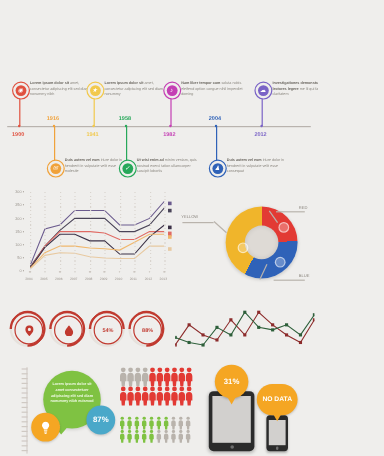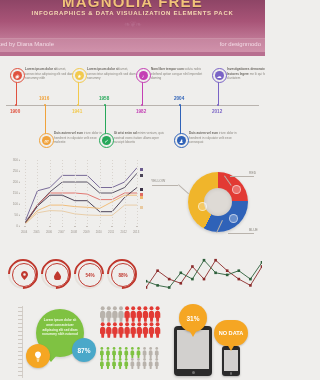--- a/index.html
+++ b/index.html
@@ -173,29 +173,20 @@
     border-top:7px solid #f5a623;
   }
   .pin-wide{width:34px;height:26px;border-radius:14px;font-size:5.6px;}
   .pin-wide:after{left:13px;}
 </style>
 </head>
 <body>
 
 <div class="page">
 
-  <div class="header">
-    <div class="hdr-title">MAGNOLIA FREE</div>
-    <div class="hdr-sub">INFOGRAPHICS &amp; DATA VISUALIZATION ELEMENTS PACK</div>
-    <div class="hdr-orn">❧❦❧</div>
-    <div class="hdr-bar"></div>
-    <div class="hdr-credit">Created by Diana Manole</div>
-    <div class="hdr-for">for designmodo</div>
-    <div class="hdr-foot"></div>
-  </div>
 
   <div class="timeline">
     <div class="tl-axis"></div>
     <div id="tl-host">
         <div class="tl-node" style="left: 14.7px; background: rgb(224, 81, 63);"></div>
         <div class="tl-year" style="left: 10px; top: 49px; color: rgb(224, 81, 63);">1900</div>
         <div class="tl-stem" style="left: 16px; background: rgb(224, 81, 63); top: 19px; height: 26px;"></div>
         <div class="tl-badge" style="left: 9.5px; top: 8px; border-color: rgb(224, 81, 63);">
           <i style="background: rgb(224, 81, 63); display: flex; align-items: center; justify-content: center; font-size: 5px; color: rgb(255, 255, 255);">◉</i>
         </div>

